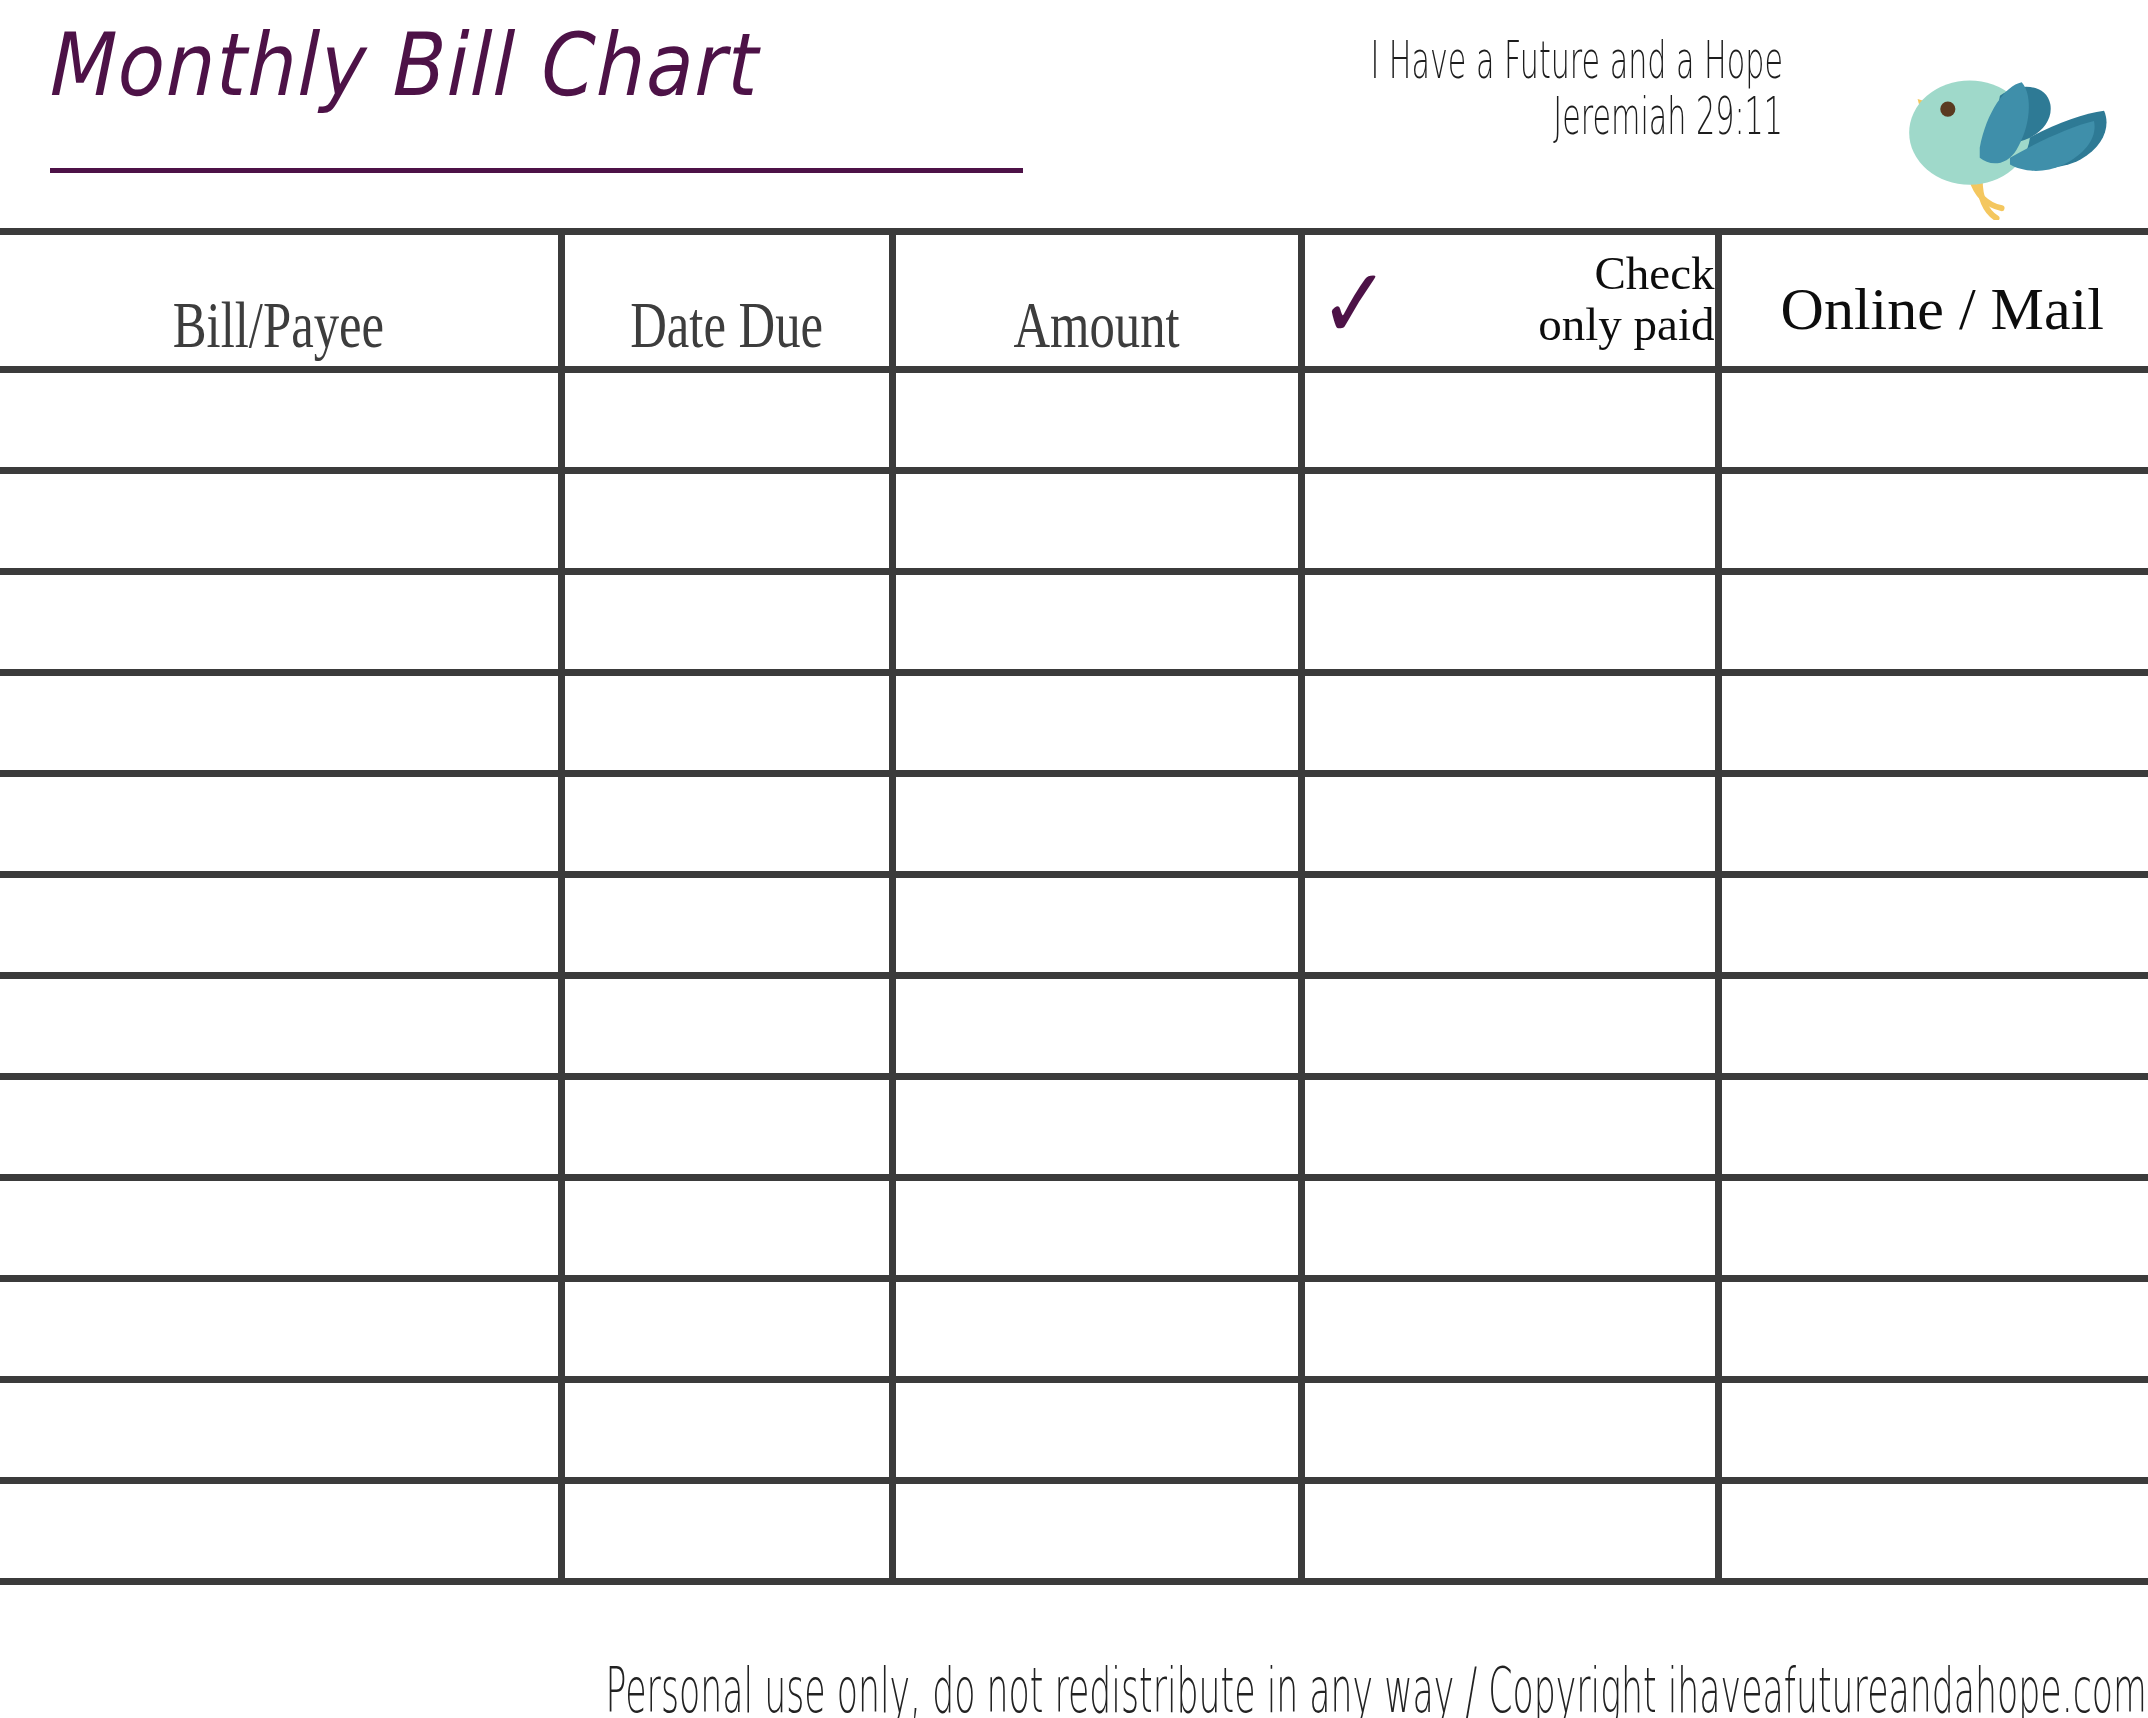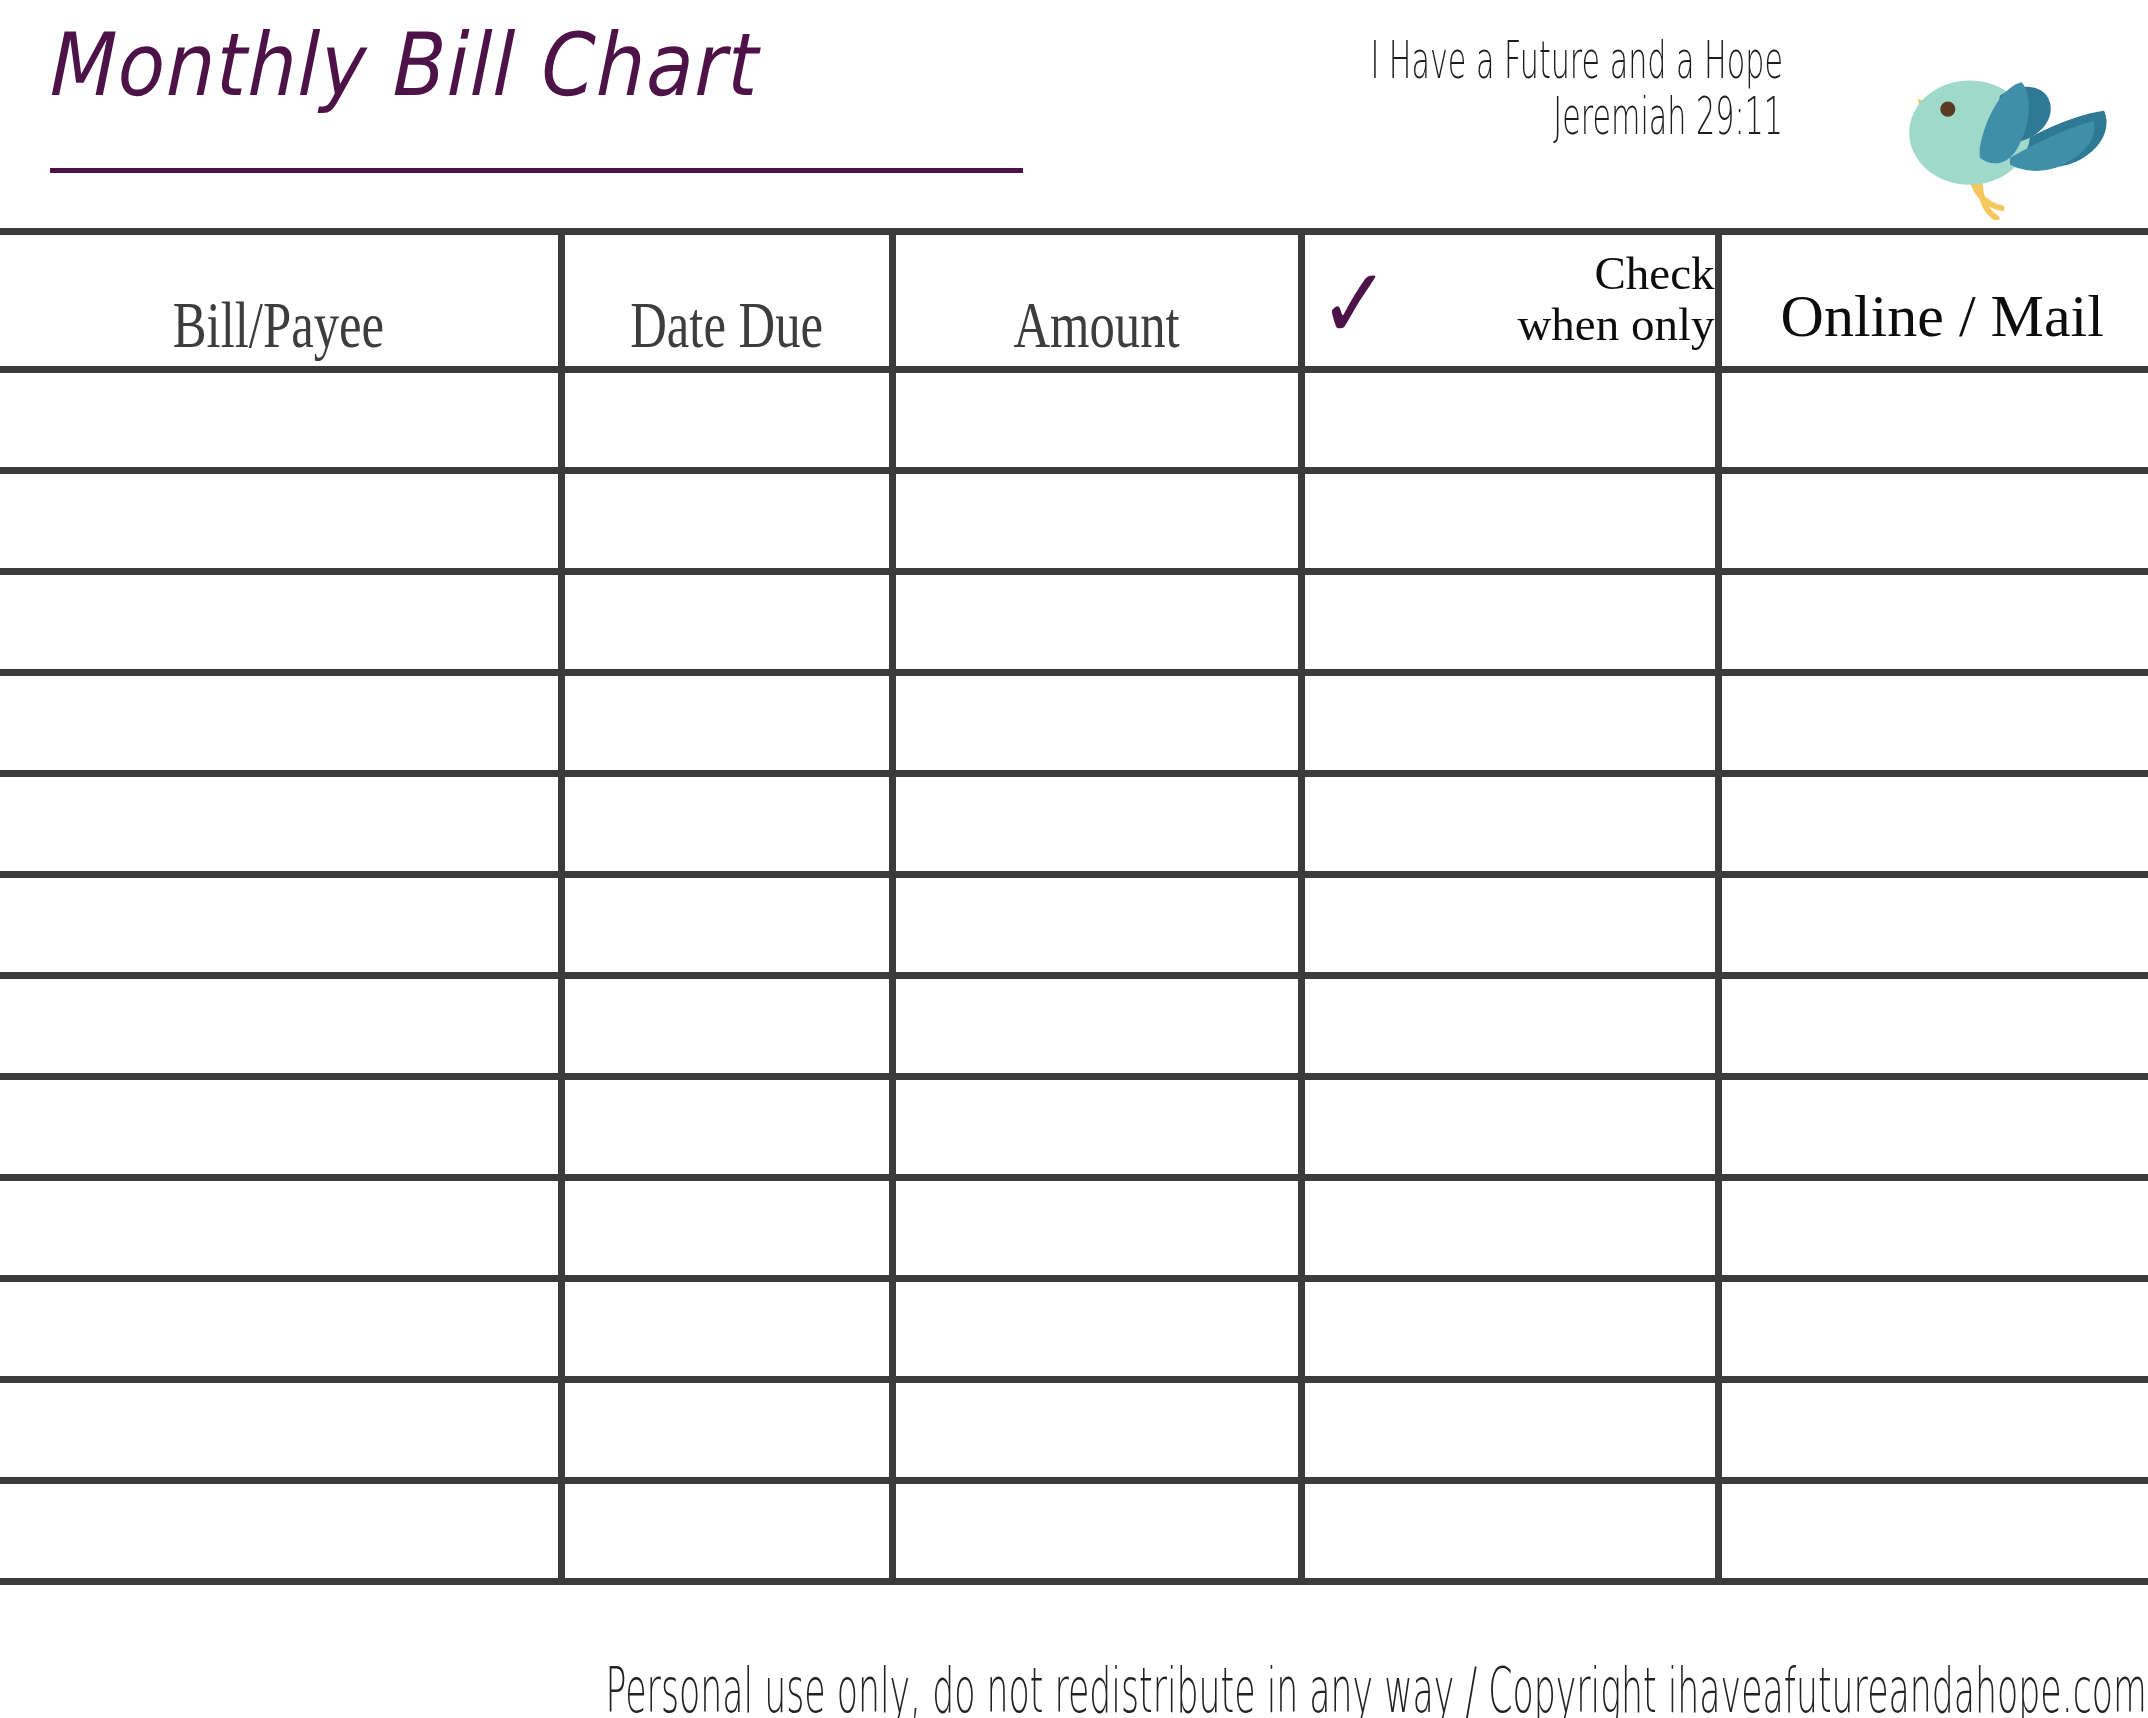--- a/index.html
+++ b/index.html
@@ -162,21 +162,21 @@
     padding-bottom: 3.4px;
   }
   .check-head-text span { display: block; }
 
   .online-mail {
     display: inline-block;
     font-family: "Liberation Serif", serif;
     font-size: 60px;
     color: #0d0d0d;
     white-space: nowrap;
-    padding-bottom: 15px;
+    padding-bottom: 22px;
     padding-left: 15px;
   }
 
   
   #footer-note {
     position: absolute;
     left: 0;
     top: 1660px;
     width: 2148px;
     text-align: center;
@@ -246,21 +246,21 @@
         <span class="hdr-condensed">Date Due</span>
       </th>
       <th class="col-2">
         <span class="hdr-condensed">Amount</span>
       </th>
       <th class="col-3">
         <div class="check-head">
           <span class="check-mark-glyph">✓</span>
           <span class="check-head-text">
             <span>Check</span>
-            <span>when only</span>
+            <span>only paid</span>
           </span>
         </div>
       </th>
       <th class="col-4">
         <span class="online-mail">Online / Mail</span>
       </th>
     </tr>
   </thead>
   <tbody id="table-body">
       <tr>

